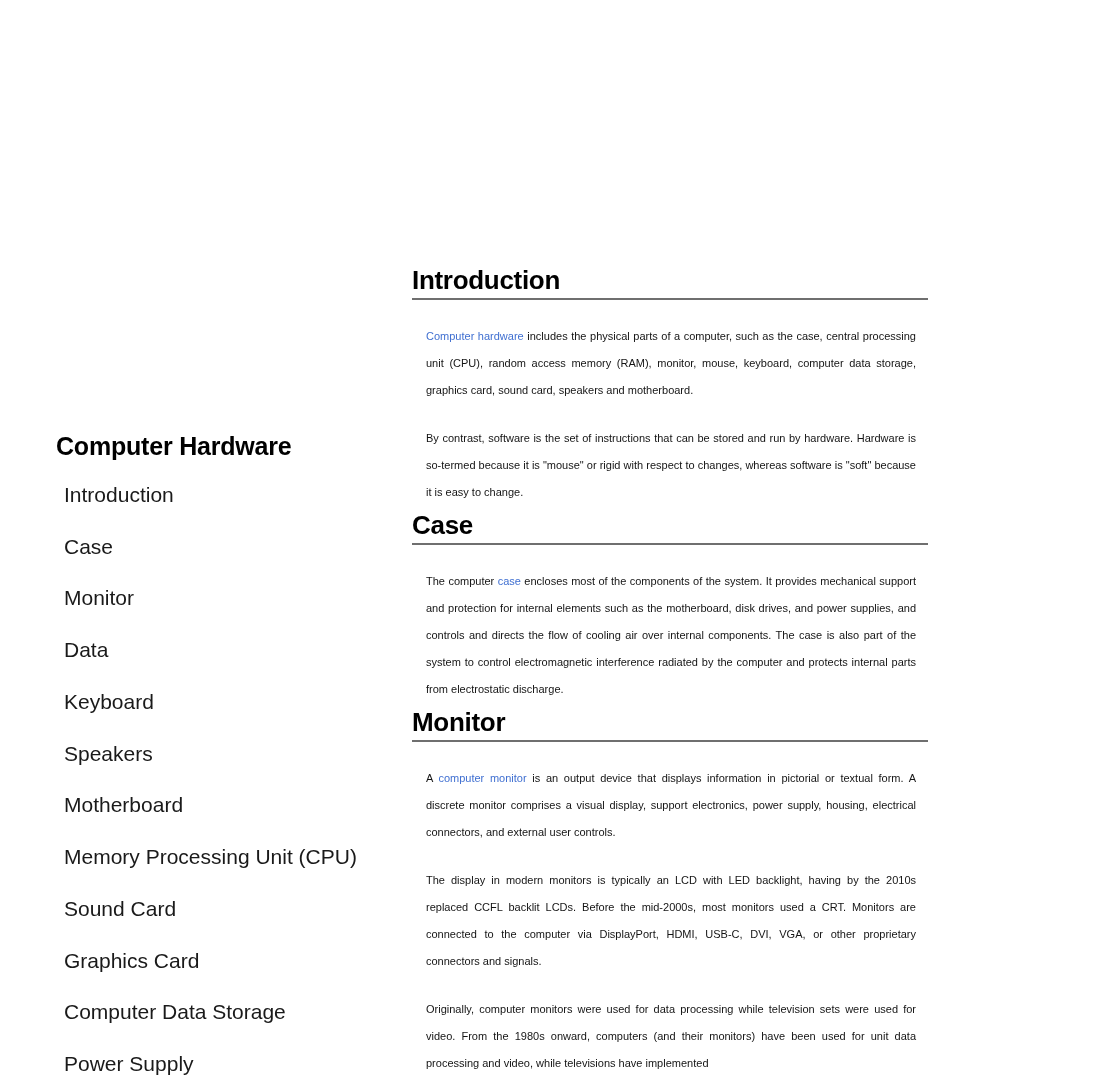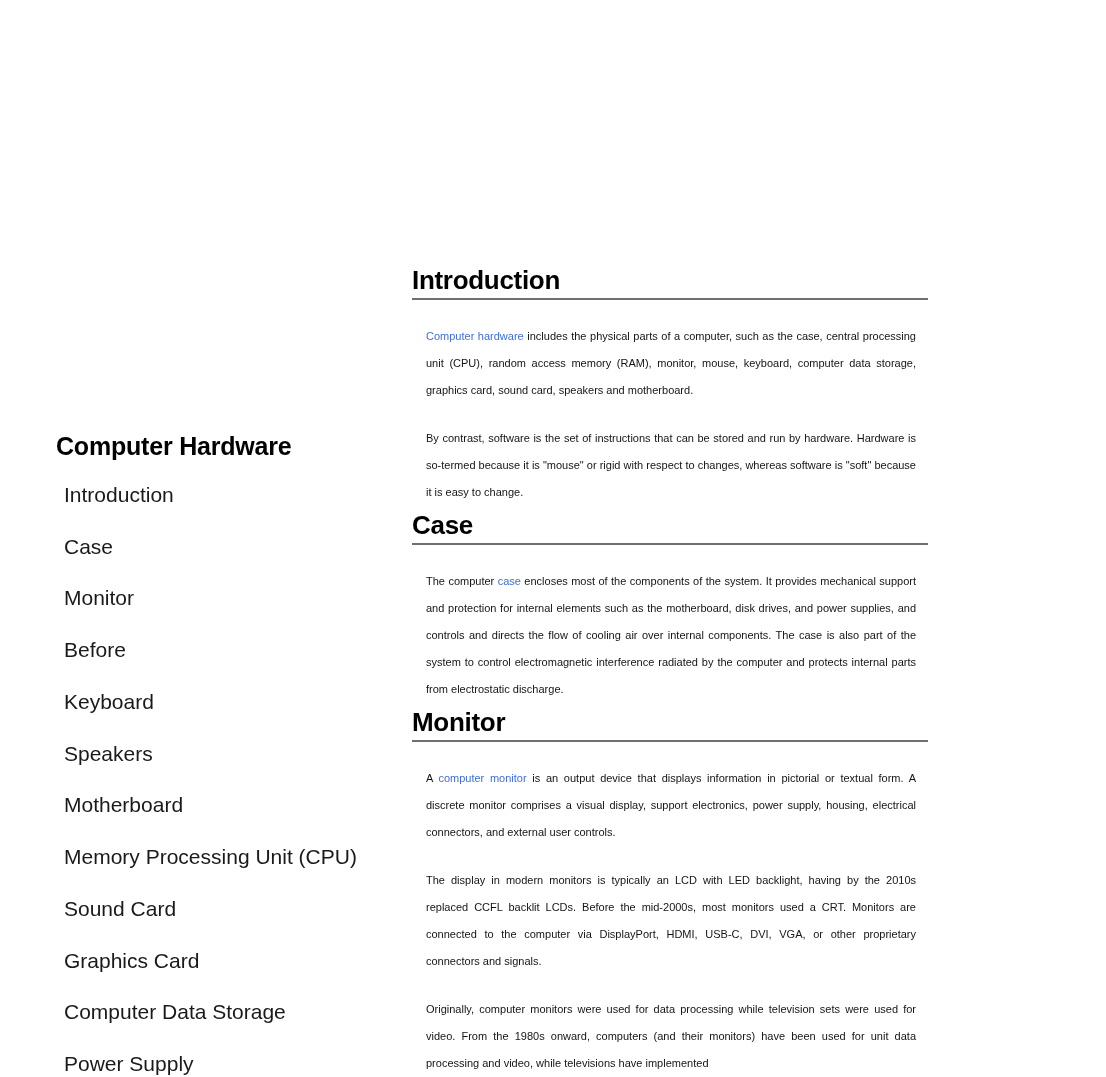--- a/index.html
+++ b/index.html
@@ -106,21 +106,21 @@
 
 <div class="page">
 
   <aside class="sidebar">
     <h1 class="sidebar-title">Computer Hardware</h1>
 
     <ul class="nav-list">
       <li class="nav-item">Introduction</li>
       <li class="nav-item">Case</li>
       <li class="nav-item">Monitor</li>
-      <li class="nav-item">Before</li>
+      <li class="nav-item">Data</li>
       <li class="nav-item">Keyboard</li>
       <li class="nav-item">Speakers</li>
       <li class="nav-item">Motherboard</li>
       <li class="nav-item">Memory Processing Unit (CPU)</li>
       <li class="nav-item">Sound Card</li>
       <li class="nav-item">Graphics Card</li>
       <li class="nav-item">Computer Data Storage</li>
       <li class="nav-item">Power Supply</li>
     </ul>
   </aside>

